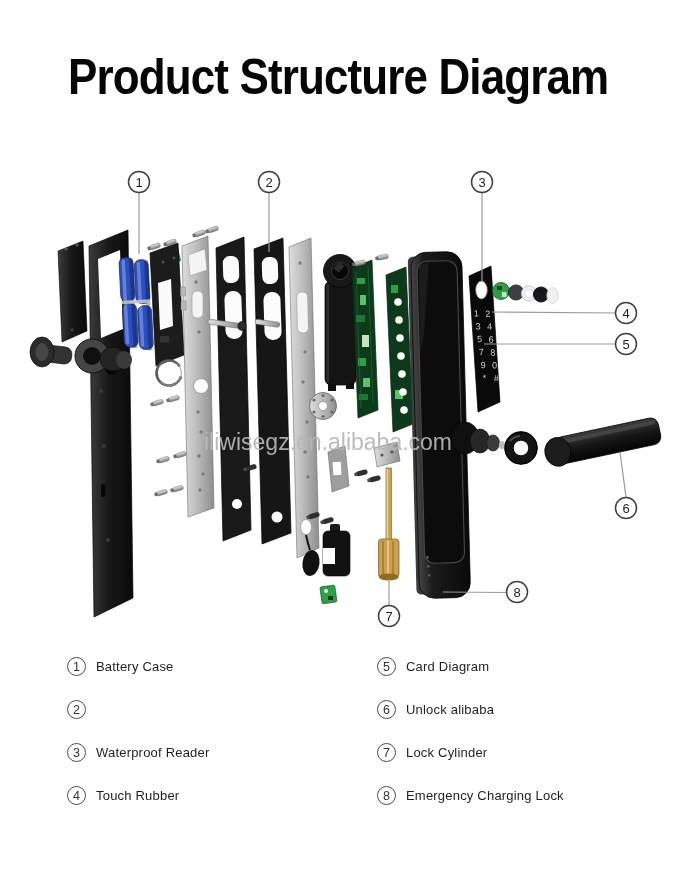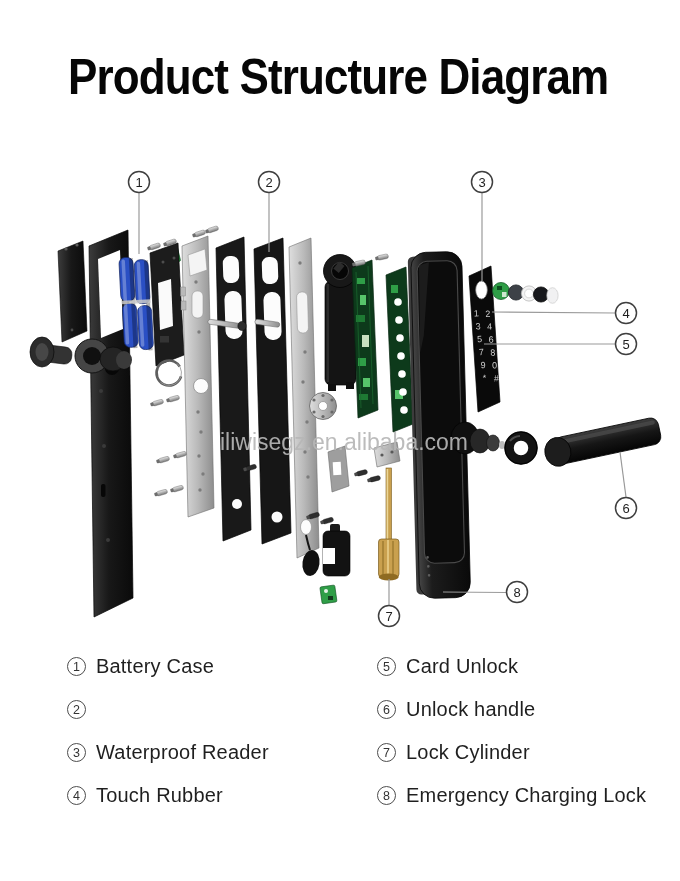--- a/index.html
+++ b/index.html
@@ -2,30 +2,30 @@
 <html><head>
 <meta charset="utf-8">
 <style>
   html,body{margin:0;padding:0;background:#ffffff;}
   .page{position:relative;width:680px;height:881px;background:#fff;overflow:hidden;
         font-family:"Liberation Sans",sans-serif;padding-left:37px;}
   .title{position:absolute;left:68px;top:48px;font-size:50px;font-weight:bold;
          color:#060606;letter-spacing:-1px;white-space:nowrap;
          transform:scaleX(0.88);transform-origin:0 50%;}
   .diagram-svg{position:absolute;left:0;top:0;width:680px;height:881px;}
-  .watermark{position:absolute;left:220px;top:429px;font-size:23px;color:#b7b7b7;
+  .watermark{position:absolute;left:204px;top:429px;font-size:23px;color:#b7b7b7;
              opacity:0.92;letter-spacing:0px;white-space:nowrap;z-index:5;}
   .legend{position:absolute;left:67px;top:655px;width:580px;display:flex;z-index:4;}
   .legend-col{display:flex;flex-direction:column;}
   .legend-col.left{width:310px;}
   .legend-item{display:flex;align-items:center;height:22px;margin-bottom:21px;}
   .lnum{flex:0 0 auto;width:19px;height:19px;border:1.4px solid #4d4d4d;border-radius:50%;
         font-size:12.5px;line-height:19px;text-align:center;color:#333;margin-right:10px;
         box-sizing:border-box;}
-  .llabel{font-size:20px;color:#1f1f1f;letter-spacing:0.2px;white-space:nowrap;}
+  .llabel{font-size:13px;color:#1f1f1f;letter-spacing:0.2px;white-space:nowrap;}
   .co-line{stroke:#9a9a9a;stroke-width:1.2;fill:none;}
   .co-circle{fill:#ffffff;stroke:#3f3f3f;stroke-width:1.5;}
   .co-num{font-size:13px;fill:#1e1e1e;text-anchor:middle;font-family:"Liberation Sans",sans-serif;}
   .kp-digit{font-size:9px;fill:#cfcfcf;text-anchor:middle;font-family:"Liberation Sans",sans-serif;}
 </style>
 </head>
 <body>
 
 <div class="page">
 
@@ -371,25 +371,25 @@
         <span class="llabel">Waterproof Reader</span>
       </div>
       <div class="legend-item">
         <span class="lnum">4</span>
         <span class="llabel">Touch Rubber</span>
       </div>
     </div>
     <div class="legend-col">
       <div class="legend-item">
         <span class="lnum">5</span>
-        <span class="llabel">Card Unlock</span>
+        <span class="llabel">Card Diagram</span>
       </div>
       <div class="legend-item">
         <span class="lnum">6</span>
-        <span class="llabel">Unlock handle</span>
+        <span class="llabel">Unlock alibaba</span>
       </div>
       <div class="legend-item">
         <span class="lnum">7</span>
         <span class="llabel">Lock Cylinder</span>
       </div>
       <div class="legend-item">
         <span class="lnum">8</span>
         <span class="llabel">Emergency Charging Lock</span>
       </div>
     </div>

